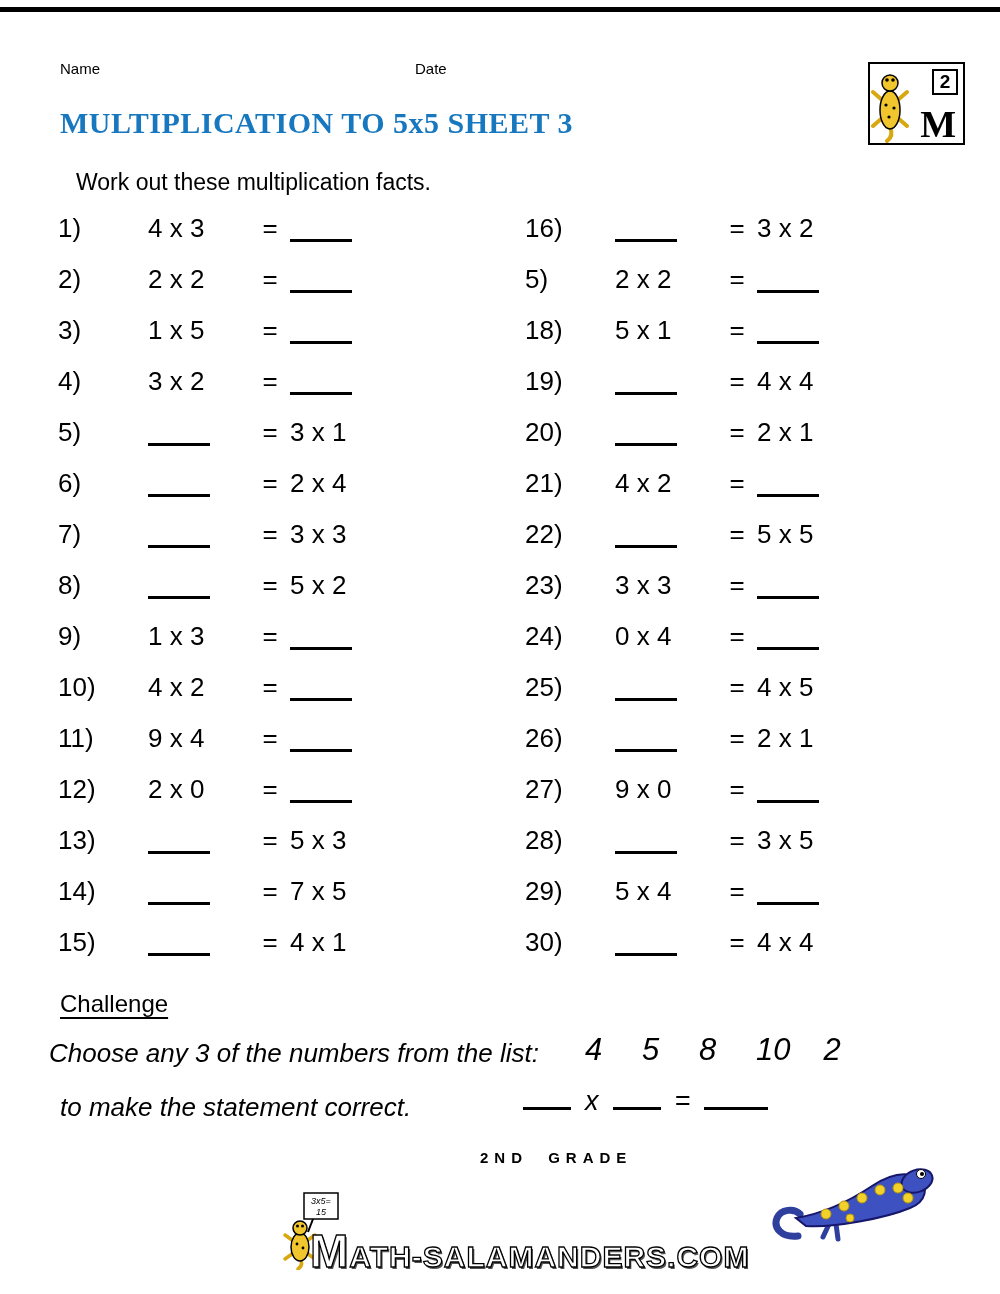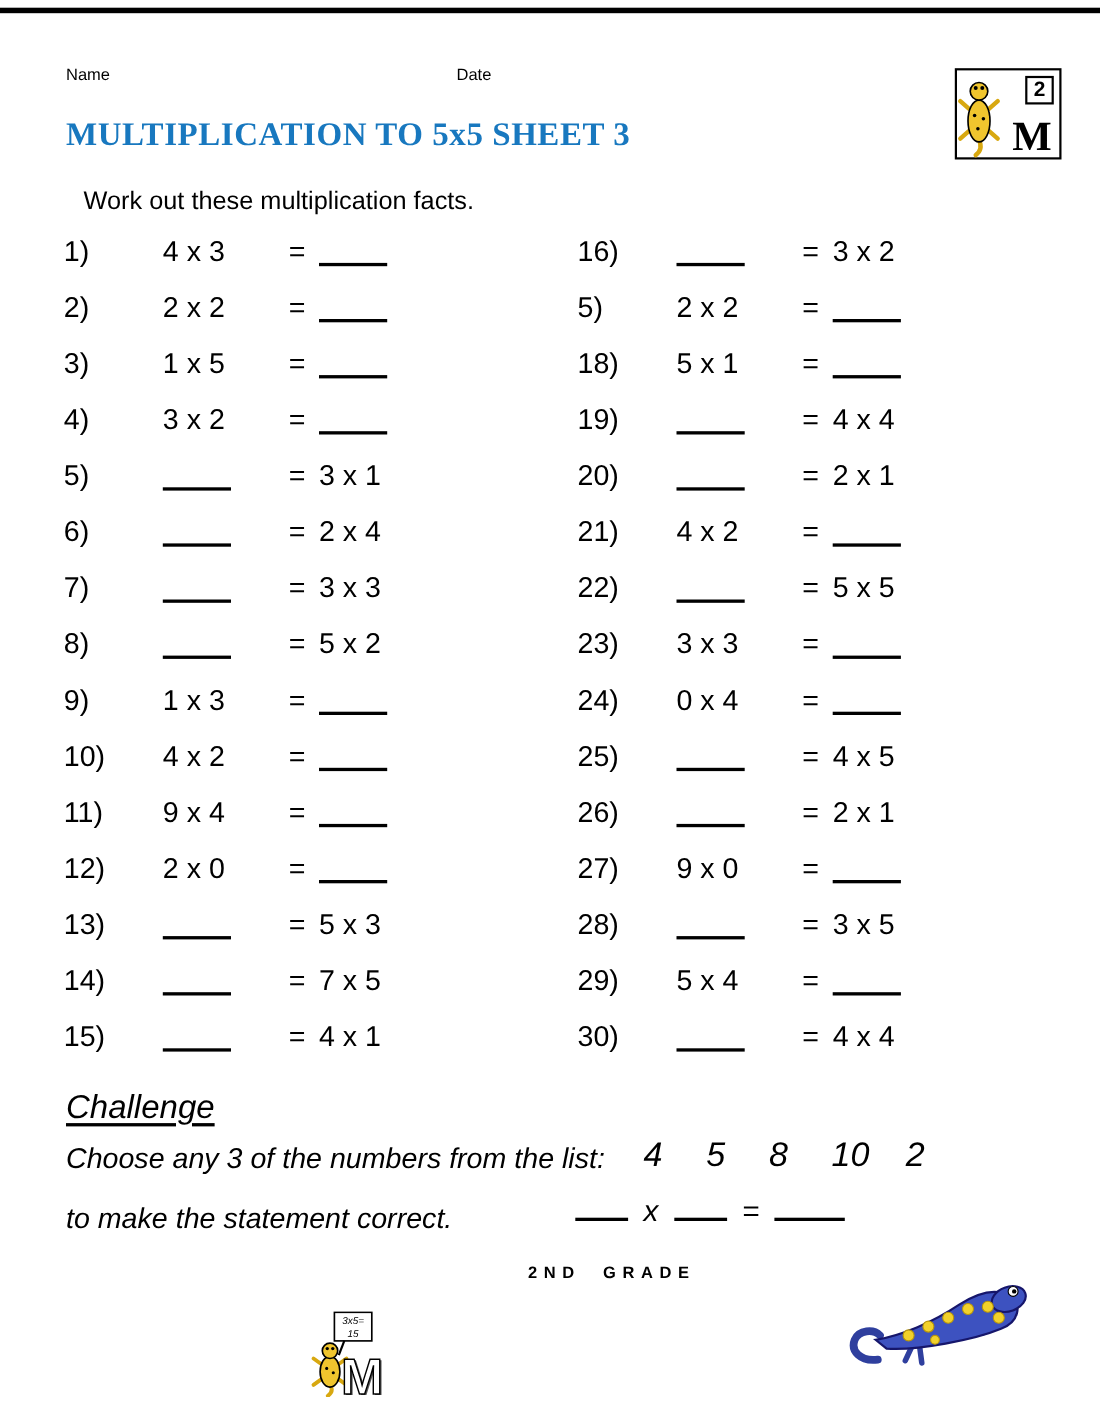--- a/index.html
+++ b/index.html
@@ -29,23 +29,23 @@
   
   .columns{position:absolute;left:58px;top:203px;display:flex;gap:103px}
   .col{display:flex;flex-direction:column}
   .prow{display:grid;grid-template-columns:90px 102px 40px 132px;height:51px;align-items:center;font-size:26px}
   .peq{text-align:center}
   .blank{display:inline-block;width:62px;height:20px;border-bottom:3px solid #000;vertical-align:-5px}
   .blank.w48{width:48px}
   .blank.w64{width:64px}
 
   
-  .challenge-heading{position:absolute;left:60px;top:990px;font-size:30px;font-style:italic;
+  .challenge-heading{position:absolute;left:60px;top:990px;font-size:24px;
     text-decoration:underline;text-underline-offset:5px}
-  .challenge-line1{position:absolute;left:60px;top:1038px;font-size:26px;font-style:italic}
+  .challenge-line1{position:absolute;left:49px;top:1038px;font-size:26px;font-style:italic}
   .challenge-numbers{position:absolute;left:585px;top:1032px;font-size:31px;font-style:italic;display:flex}
   .chnum{margin-right:33px;min-width:24px}
   .challenge-line2{position:absolute;left:60px;top:1092px;font-size:26px;font-style:italic}
   .challenge-eq{position:absolute;left:523px;top:1086px;font-size:27px;font-style:italic;
     display:flex;align-items:baseline;gap:14px}
 
   
   .grade{position:absolute;left:480px;top:1149px;font-size:15px;font-weight:bold;letter-spacing:6px;word-spacing:10px}
   .site{position:absolute;left:310px;top:1228px;display:flex;align-items:baseline;
     color:#fff;font-weight:bold;letter-spacing:1px;
@@ -304,20 +304,21 @@
   <circle class="fill-yellow stroke-dark" cx="18" cy="36" r="7"></circle>
   <circle cx="15.5" cy="34" r="1.5" fill="#000"></circle>
   <circle cx="20.5" cy="34" r="1.5" fill="#000"></circle>
   <circle cx="15" cy="52" r="1.4" fill="#000"></circle>
   <circle cx="21" cy="56" r="1.4" fill="#000"></circle>
 </svg>
 
 <div class="grade">2ND GRADE</div>
 <div class="site">
   <span class="site-m">M</span>
+    <span class="site-rest">ATH-SALAMANDERS.COM</span>
 </div>
 
 <svg class="blue-salamander" width="172" height="102" viewBox="0 0 172 102">
   <path d="M28,88 C12,90 3,80 7,70 C11,61 24,60 30,66" fill="none" stroke="#2f3f9e" stroke-width="7" stroke-linecap="round"></path>
   <path d="M60,74 l-7,15 M66,76 l2,15 M112,48 l-9,13 M119,50 l4,14" stroke="#2f3f9e" stroke-width="5" stroke-linecap="round" fill="none"></path>
   <path class="fill-blue" d="M26,70 C50,66 78,54 102,38 C116,29 134,22 148,30 C160,38 156,54 140,60 C116,70 64,80 36,78 Z" stroke="#16166b" stroke-width="2"></path>
   <ellipse class="fill-blue" cx="147" cy="33" rx="16" ry="11" transform="rotate(-20 147 33)" stroke="#16166b" stroke-width="2"></ellipse>
   <circle cx="151" cy="26" r="4.5" fill="#fff" stroke="#000" stroke-width="1"></circle>
   <circle cx="152" cy="26" r="2" fill="#000"></circle>
   <g fill="#f2d12b" stroke="#b8960a" stroke-width="1">

